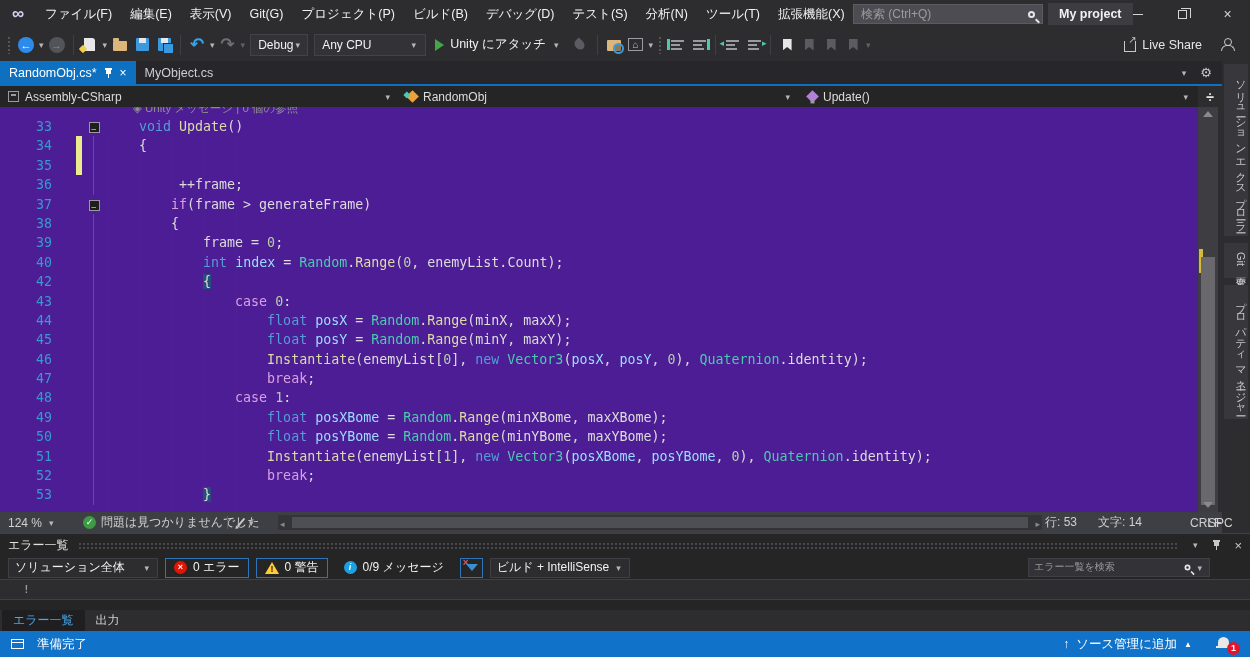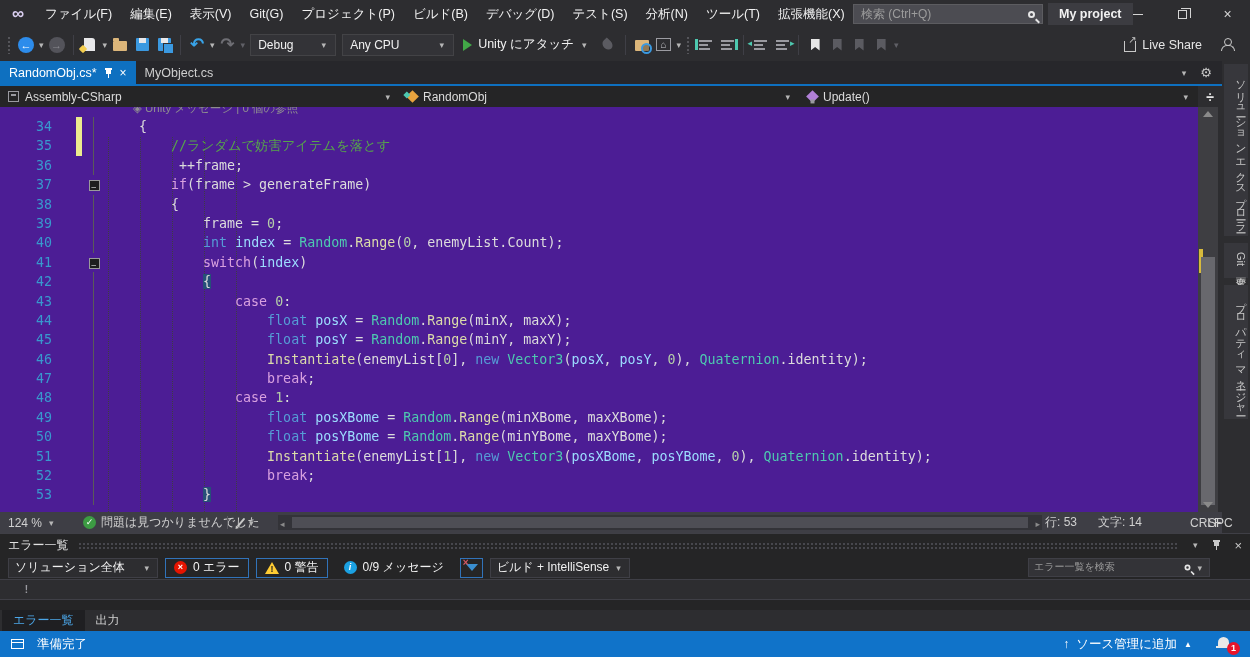--- a/index.html
+++ b/index.html
@@ -38,21 +38,21 @@
 .ic-page::after{content:'';position:absolute;left:-4px;bottom:-1px;width:6px;height:6px;background:#f3cd4e;border-radius:1px;transform:rotate(45deg)}
 .ic-folder{width:14px;height:10px;background:#dcb67a;position:relative;border-radius:1px;margin-top:3px}
 .ic-folder::before{content:'';position:absolute;top:-3px;left:0;width:6px;height:3px;background:#dcb67a;border-radius:1px 1px 0 0}
 .ic-save{width:13px;height:13px;background:#3b99e0;position:relative;border-radius:1px}
 .ic-save::before{content:'';position:absolute;top:0;left:3px;width:7px;height:5px;background:#e8e8ea}
 .ic-save.all::after{content:'';position:absolute;right:-3px;bottom:-3px;width:9px;height:9px;background:#3b99e0;border:1px solid #2d2d30}
 .ic-undo{color:#38a3e8;font-size:17px;font-weight:bold;line-height:16px}
 .ic-redo{color:#6e6e74;font-size:17px;font-weight:bold;line-height:16px}
 .combo{height:22px;background:#333337;border:1px solid #434346;display:flex;align-items:center;padding:0 7px;font-size:12px;color:#f1f1f1;margin:0 3px}
 .combo .caret{margin-left:auto}
-.w-debug{width:86px}.w-cpu{width:112px}
+.w-debug{width:58px}.w-cpu{width:112px}
 .play{width:0;height:0;border-left:9px solid #42a847;border-top:6px solid transparent;border-bottom:6px solid transparent;margin-right:6px}
 .attach{display:flex;align-items:center;padding:0 6px;height:24px}
 .ic-flame{width:9px;height:11px;background:#5b5b61;border-radius:50% 0 50% 50%;transform:rotate(-45deg);margin:0 8px}
 .ic-mag-folder{position:relative;width:14px;height:11px;background:#dcb67a;border-radius:1px;margin-top:2px}
 .ic-mag-folder::after{content:'';position:absolute;right:-3px;bottom:-3px;width:7px;height:7px;border:2px solid #3b99e0;border-radius:50%;background:rgba(30,30,30,.4)}
 .ic-home{width:15px;height:13px;border:1px solid #9c9ca2;color:#c8c8cc;font-size:10px;line-height:11px;text-align:center}
 .ic-lines{width:13px;height:11px;position:relative;background:linear-gradient(#9a9aa0 2px,transparent 2px) 0 1px/13px 4px no-repeat,linear-gradient(#9a9aa0 2px,transparent 2px) 0 5px/9px 4px no-repeat,linear-gradient(#9a9aa0 2px,transparent 2px) 0 9px/11px 4px no-repeat}
 .ic-lines.cm::before{content:'';position:absolute;left:-4px;top:0;width:3px;height:11px;background:#4ec9b0}
 .ic-lines.uncm::before{content:'';position:absolute;right:-4px;top:0;width:3px;height:11px;background:#4ec9b0}
 .ic-lines.ind::after{content:'▸';position:absolute;right:-6px;top:-1px;color:#4ec9b0;font-size:9px}
@@ -357,28 +357,28 @@
   <div class="code">
     <div class="guides">
       <span class="guide" style="left:108px"></span>
       <span class="guide" style="left:140px"></span>
       <span class="guide" style="left:172px"></span>
       <span class="guide" style="left:204px"></span>
       <span class="guide" style="left:236px"></span>
     </div>
     <div id="code-lines">
       <div class="codelens"><span>◈ </span><span>Unity メッセージ | 0 個の参照</span></div>
+    <div class="cl"><span class="ln-num">33</span><span class="ln-ch"></span><span class="ln-out box"></span><span class="ln-txt"><span class="tk-d">    </span><span class="tk-k">void</span><span class="tk-d"> </span><span class="tk-m">Update</span><span class="tk-d">()</span></span></div>
         <div class="cl"><span class="ln-num">34</span><span class="ln-ch changed"></span><span class="ln-out vline"></span><span class="ln-txt"><span class="tk-d">    {</span></span></div>
-        <div class="cl"><span class="ln-num">35</span><span class="ln-ch changed"></span><span class="ln-out vline"></span><span class="ln-txt"><span class="tk-d">        </span><span class="tk-c">//ランダムで妨害アイテムを落とす</span></span></div>
+        <div class="cl"><span class="ln-num">35</span><span class="ln-ch changed"></span><span class="ln-out vline"></span><span class="ln-txt"><span class="tk-d">        </span></span></div>
         <div class="cl"><span class="ln-num">36</span><span class="ln-ch"></span><span class="ln-out vline"></span><span class="ln-txt"><span class="tk-d">         ++frame;</span></span></div>
         <div class="cl"><span class="ln-num">37</span><span class="ln-ch"></span><span class="ln-out box"></span><span class="ln-txt"><span class="tk-d">        </span><span class="tk-f">if</span><span class="tk-d">(frame &gt; generateFrame)</span></span></div>
         <div class="cl"><span class="ln-num">38</span><span class="ln-ch"></span><span class="ln-out vline"></span><span class="ln-txt"><span class="tk-d">        {</span></span></div>
         <div class="cl"><span class="ln-num">39</span><span class="ln-ch"></span><span class="ln-out vline"></span><span class="ln-txt"><span class="tk-d">            frame = </span><span class="tk-n">0</span><span class="tk-d">;</span></span></div>
         <div class="cl"><span class="ln-num">40</span><span class="ln-ch"></span><span class="ln-out vline"></span><span class="ln-txt"><span class="tk-d">            </span><span class="tk-k">int</span><span class="tk-d"> </span><span class="tk-v">index</span><span class="tk-d"> = </span><span class="tk-t">Random</span><span class="tk-d">.</span><span class="tk-m">Range</span><span class="tk-d">(</span><span class="tk-n">0</span><span class="tk-d">, enemyList.Count);</span></span></div>
-        <div class="cl"><span class="ln-num">41</span><span class="ln-ch"></span><span class="ln-out box"></span><span class="ln-txt"><span class="tk-d">            </span><span class="tk-f">switch</span><span class="tk-d">(</span><span class="tk-v">index</span><span class="tk-d">)</span></span></div>
         <div class="cl"><span class="ln-num">42</span><span class="ln-ch"></span><span class="ln-out vline"></span><span class="ln-txt"><span class="tk-d">            </span><span class="tk-b">{</span></span></div>
         <div class="cl"><span class="ln-num">43</span><span class="ln-ch"></span><span class="ln-out vline"></span><span class="ln-txt"><span class="tk-d">                </span><span class="tk-f">case</span><span class="tk-d"> </span><span class="tk-n">0</span><span class="tk-d">:</span></span></div>
         <div class="cl"><span class="ln-num">44</span><span class="ln-ch"></span><span class="ln-out vline"></span><span class="ln-txt"><span class="tk-d">                    </span><span class="tk-k">float</span><span class="tk-d"> </span><span class="tk-v">posX</span><span class="tk-d"> = </span><span class="tk-t">Random</span><span class="tk-d">.</span><span class="tk-m">Range</span><span class="tk-d">(minX, maxX);</span></span></div>
         <div class="cl"><span class="ln-num">45</span><span class="ln-ch"></span><span class="ln-out vline"></span><span class="ln-txt"><span class="tk-d">                    </span><span class="tk-k">float</span><span class="tk-d"> </span><span class="tk-v">posY</span><span class="tk-d"> = </span><span class="tk-t">Random</span><span class="tk-d">.</span><span class="tk-m">Range</span><span class="tk-d">(minY, maxY);</span></span></div>
         <div class="cl"><span class="ln-num">46</span><span class="ln-ch"></span><span class="ln-out vline"></span><span class="ln-txt"><span class="tk-d">                    </span><span class="tk-m">Instantiate</span><span class="tk-d">(enemyList[</span><span class="tk-n">0</span><span class="tk-d">], </span><span class="tk-k">new</span><span class="tk-d"> </span><span class="tk-t">Vector3</span><span class="tk-d">(</span><span class="tk-v">posX</span><span class="tk-d">, </span><span class="tk-v">posY</span><span class="tk-d">, </span><span class="tk-n">0</span><span class="tk-d">), </span><span class="tk-t">Quaternion</span><span class="tk-d">.identity);</span></span></div>
         <div class="cl"><span class="ln-num">47</span><span class="ln-ch"></span><span class="ln-out vline"></span><span class="ln-txt"><span class="tk-d">                    </span><span class="tk-f">break</span><span class="tk-d">;</span></span></div>
         <div class="cl"><span class="ln-num">48</span><span class="ln-ch"></span><span class="ln-out vline"></span><span class="ln-txt"><span class="tk-d">                </span><span class="tk-f">case</span><span class="tk-d"> </span><span class="tk-n">1</span><span class="tk-d">:</span></span></div>
         <div class="cl"><span class="ln-num">49</span><span class="ln-ch"></span><span class="ln-out vline"></span><span class="ln-txt"><span class="tk-d">                    </span><span class="tk-k">float</span><span class="tk-d"> </span><span class="tk-v">posXBome</span><span class="tk-d"> = </span><span class="tk-t">Random</span><span class="tk-d">.</span><span class="tk-m">Range</span><span class="tk-d">(minXBome, maxXBome);</span></span></div>
         <div class="cl"><span class="ln-num">50</span><span class="ln-ch"></span><span class="ln-out vline"></span><span class="ln-txt"><span class="tk-d">                    </span><span class="tk-k">float</span><span class="tk-d"> </span><span class="tk-v">posYBome</span><span class="tk-d"> = </span><span class="tk-t">Random</span><span class="tk-d">.</span><span class="tk-m">Range</span><span class="tk-d">(minYBome, maxYBome);</span></span></div>
         <div class="cl"><span class="ln-num">51</span><span class="ln-ch"></span><span class="ln-out vline"></span><span class="ln-txt"><span class="tk-d">                    </span><span class="tk-m">Instantiate</span><span class="tk-d">(enemyList[</span><span class="tk-n">1</span><span class="tk-d">], </span><span class="tk-k">new</span><span class="tk-d"> </span><span class="tk-t">Vector3</span><span class="tk-d">(</span><span class="tk-v">posXBome</span><span class="tk-d">, </span><span class="tk-v">posYBome</span><span class="tk-d">, </span><span class="tk-n">0</span><span class="tk-d">), </span><span class="tk-t">Quaternion</span><span class="tk-d">.identity);</span></span></div>

